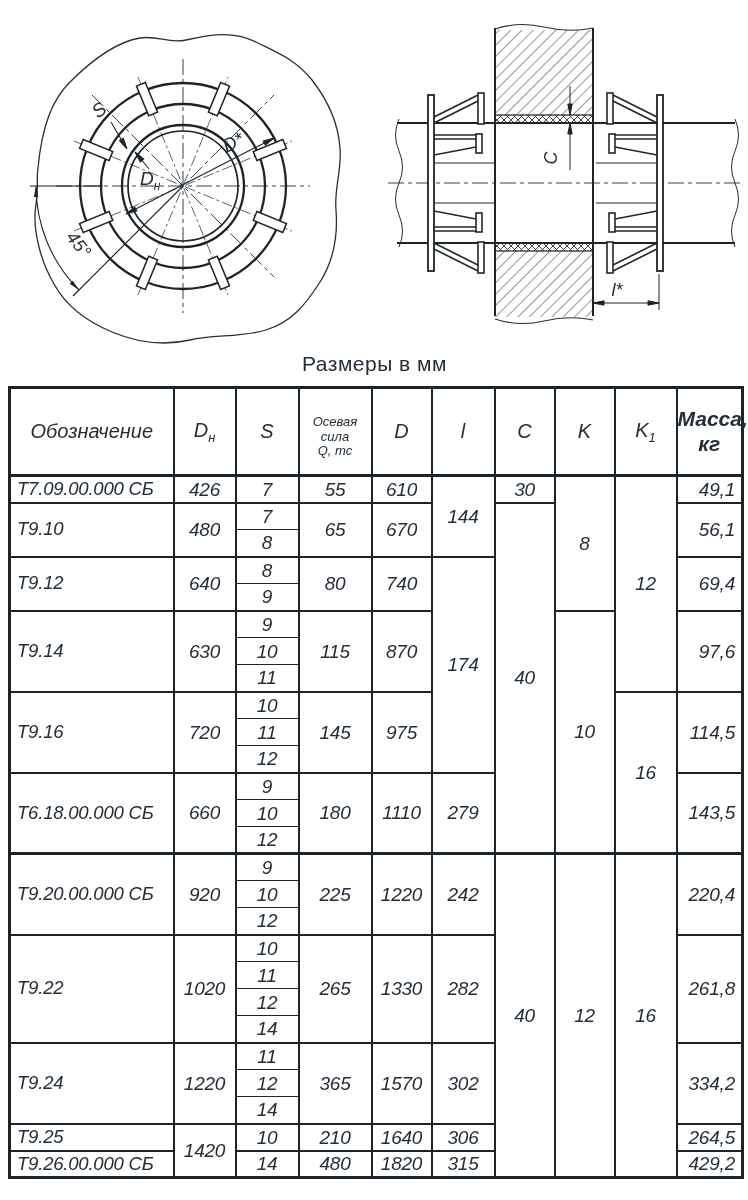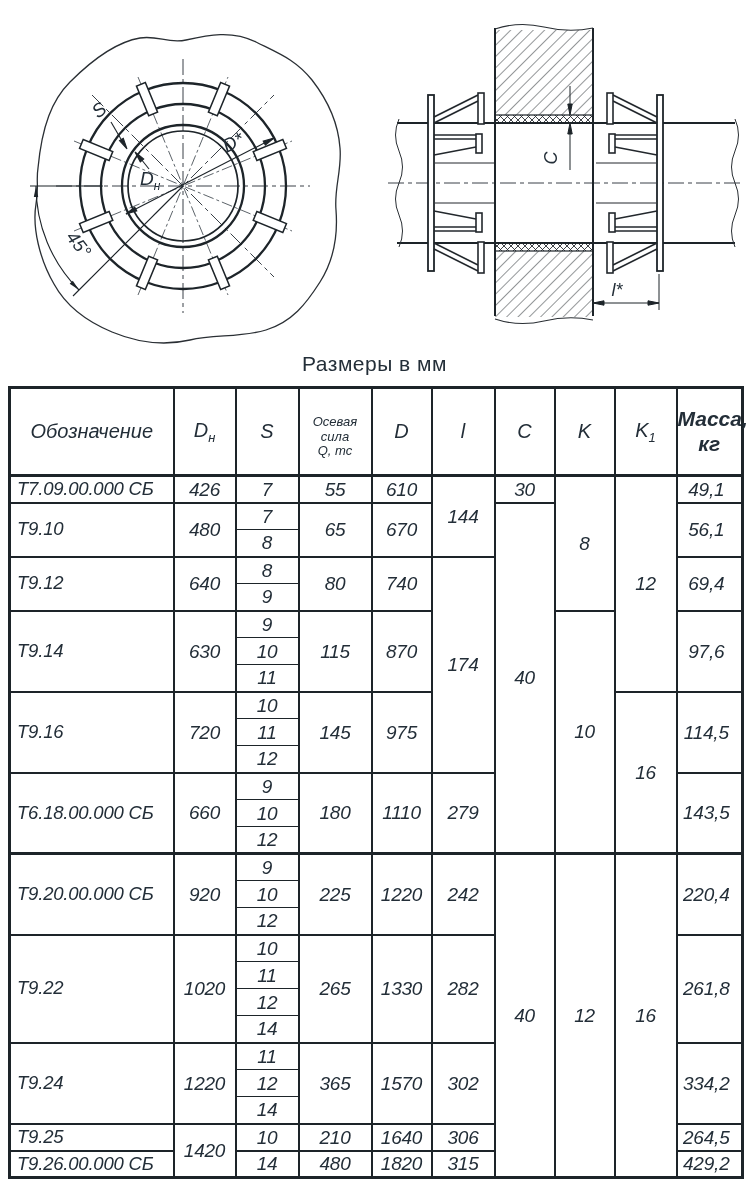--- a/index.html
+++ b/index.html
@@ -8,21 +8,21 @@
   .dright{position:absolute;left:385px;top:8px;width:362px;height:335px;}
   svg text{font-family:"Liberation Sans",sans-serif;font-style:italic;fill:#232e38;}
   .title{position:absolute;top:352px;left:8px;width:733px;text-align:center;font-size:21px;letter-spacing:.5px;color:#232e38;}
   table.dim{position:absolute;left:8px;top:386px;width:733px;border-collapse:collapse;table-layout:fixed;border:3px solid #1d2429;font-style:italic;padding-left:8px;}
   .dim th,.dim td{border-left:2px solid #1d2429;border-top:2px solid #1d2429;padding:0;margin:0;text-align:center;vertical-align:middle;font-weight:normal;color:#232e38;}
   .dim thead tr{height:88px;}
   .dim thead th{border-bottom:3px solid #1d2429;font-size:20px;}
   .dim tbody tr{height:27px;}
   .dim td{font-size:19px;line-height:1;letter-spacing:-0.2px;}
   td.name{text-align:left;padding-left:6px;font-size:18.5px;white-space:nowrap;}
-  td.mass{padding-right:6px;}
+  td.mass{text-align:right;padding-right:6px;}
   td.sub{border-top-width:1px;}
   tr.grp td{border-top-width:3px;}
   .dim sub{font-size:13px;}
   .qh{font-size:13px;line-height:1.12;margin-top:11px;}
   .mh{font-size:21px;line-height:1.15;font-weight:bold;}
 </style>
 </head>
 <body>
 
 <svg class="dleft" viewBox="0 0 350 350">

